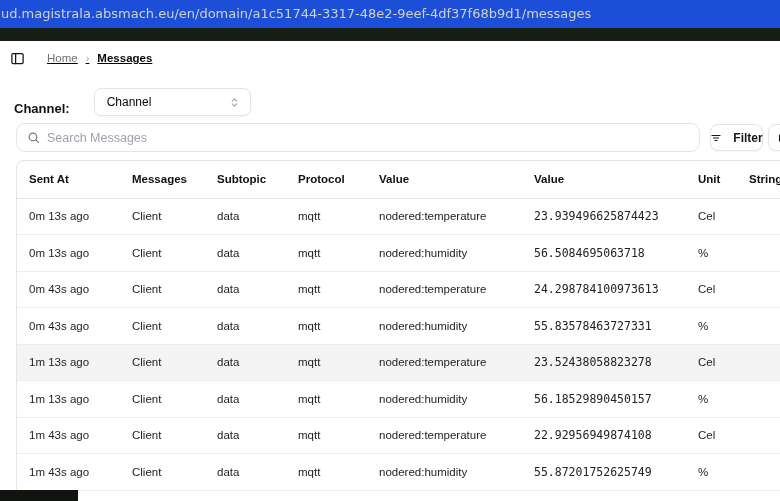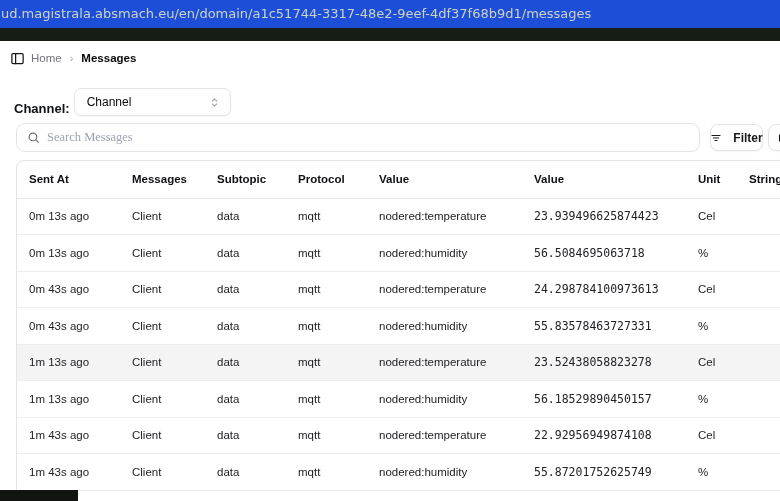--- a/index.html
+++ b/index.html
@@ -29,45 +29,45 @@
     position: absolute; left: 0; top: 490px; width: 78px; height: 11px;
     background: #10160f; z-index: 20;
   }
 
   
   .topbar {
     position: absolute; top: 41px; left: 0; width: 780px; height: 34px;
     display: flex; align-items: center; background: #fff;
   }
   .panel-toggle { margin-left: 9px; width: 16px; height: 16px; display: flex; align-items: center; justify-content: center; cursor: pointer; }
-  .breadcrumb { display: flex; align-items: flex-start; margin-left: 6px; font-size: 11.5px; }
+  .breadcrumb { display: flex; align-items: flex-start; margin-left: 22px; font-size: 11.5px; text-decoration: underline; }
   .crumb-home { color: #71717a; }
   .crumb-sep { color: #9ca3af; margin: 0 8px; font-size: 11px; }
   .crumb-current { color: #09090b; font-weight: 700; }
 
   
   .channel-row { position: absolute; top: 88px; left: 14px; height: 28px; display: flex; align-items: center; }
   .channel-label { font-size: 13px; font-weight: 700; color: #0f1115; margin-top: 12px; }
   .channel-select {
-    margin-left: 4px; width: 157px; height: 28px;
+    margin-left: 24px; width: 157px; height: 28px;
     border: 1px solid #e4e4e7; border-radius: 7px; background: #fff;
     display: flex; align-items: center; justify-content: space-between;
     padding: 0 10px 0 12px; font-size: 12px; color: #09090b;
     box-shadow: 0 1px 2px rgba(0,0,0,0.04); cursor: pointer;
   }
 
   
   .search-box {
     position: absolute; top: 123px; left: 16px; width: 684px; height: 29px;
     border: 1px solid #e4e4e7; border-radius: 9px; background: #fff;
     display: flex; align-items: center; padding: 0 10px;
   }
   .search-box input {
     border: none; outline: none; background: transparent; width: 100%;
-    font-family: Liberation Serif, serif;
+    font-family: Liberation Sans, sans-serif;
     font-size: 12.5px; color: #09090b; margin-left: 7px;
   }
   .search-box input::placeholder { color: #9ca3af; }
   .filter-btn {
     position: absolute; top: 124px; left: 710px; width: 53px; height: 27px;
     border: 1px solid #e4e4e7; border-radius: 8px; background: #fff;
     display: flex; align-items: center; justify-content: center; gap: 11px;
     font-size: 12px; font-weight: 700; color: #18181b; cursor: pointer;
     box-shadow: 0 1px 2px rgba(0,0,0,0.04);
     font-family: "Liberation Sans", sans-serif;

